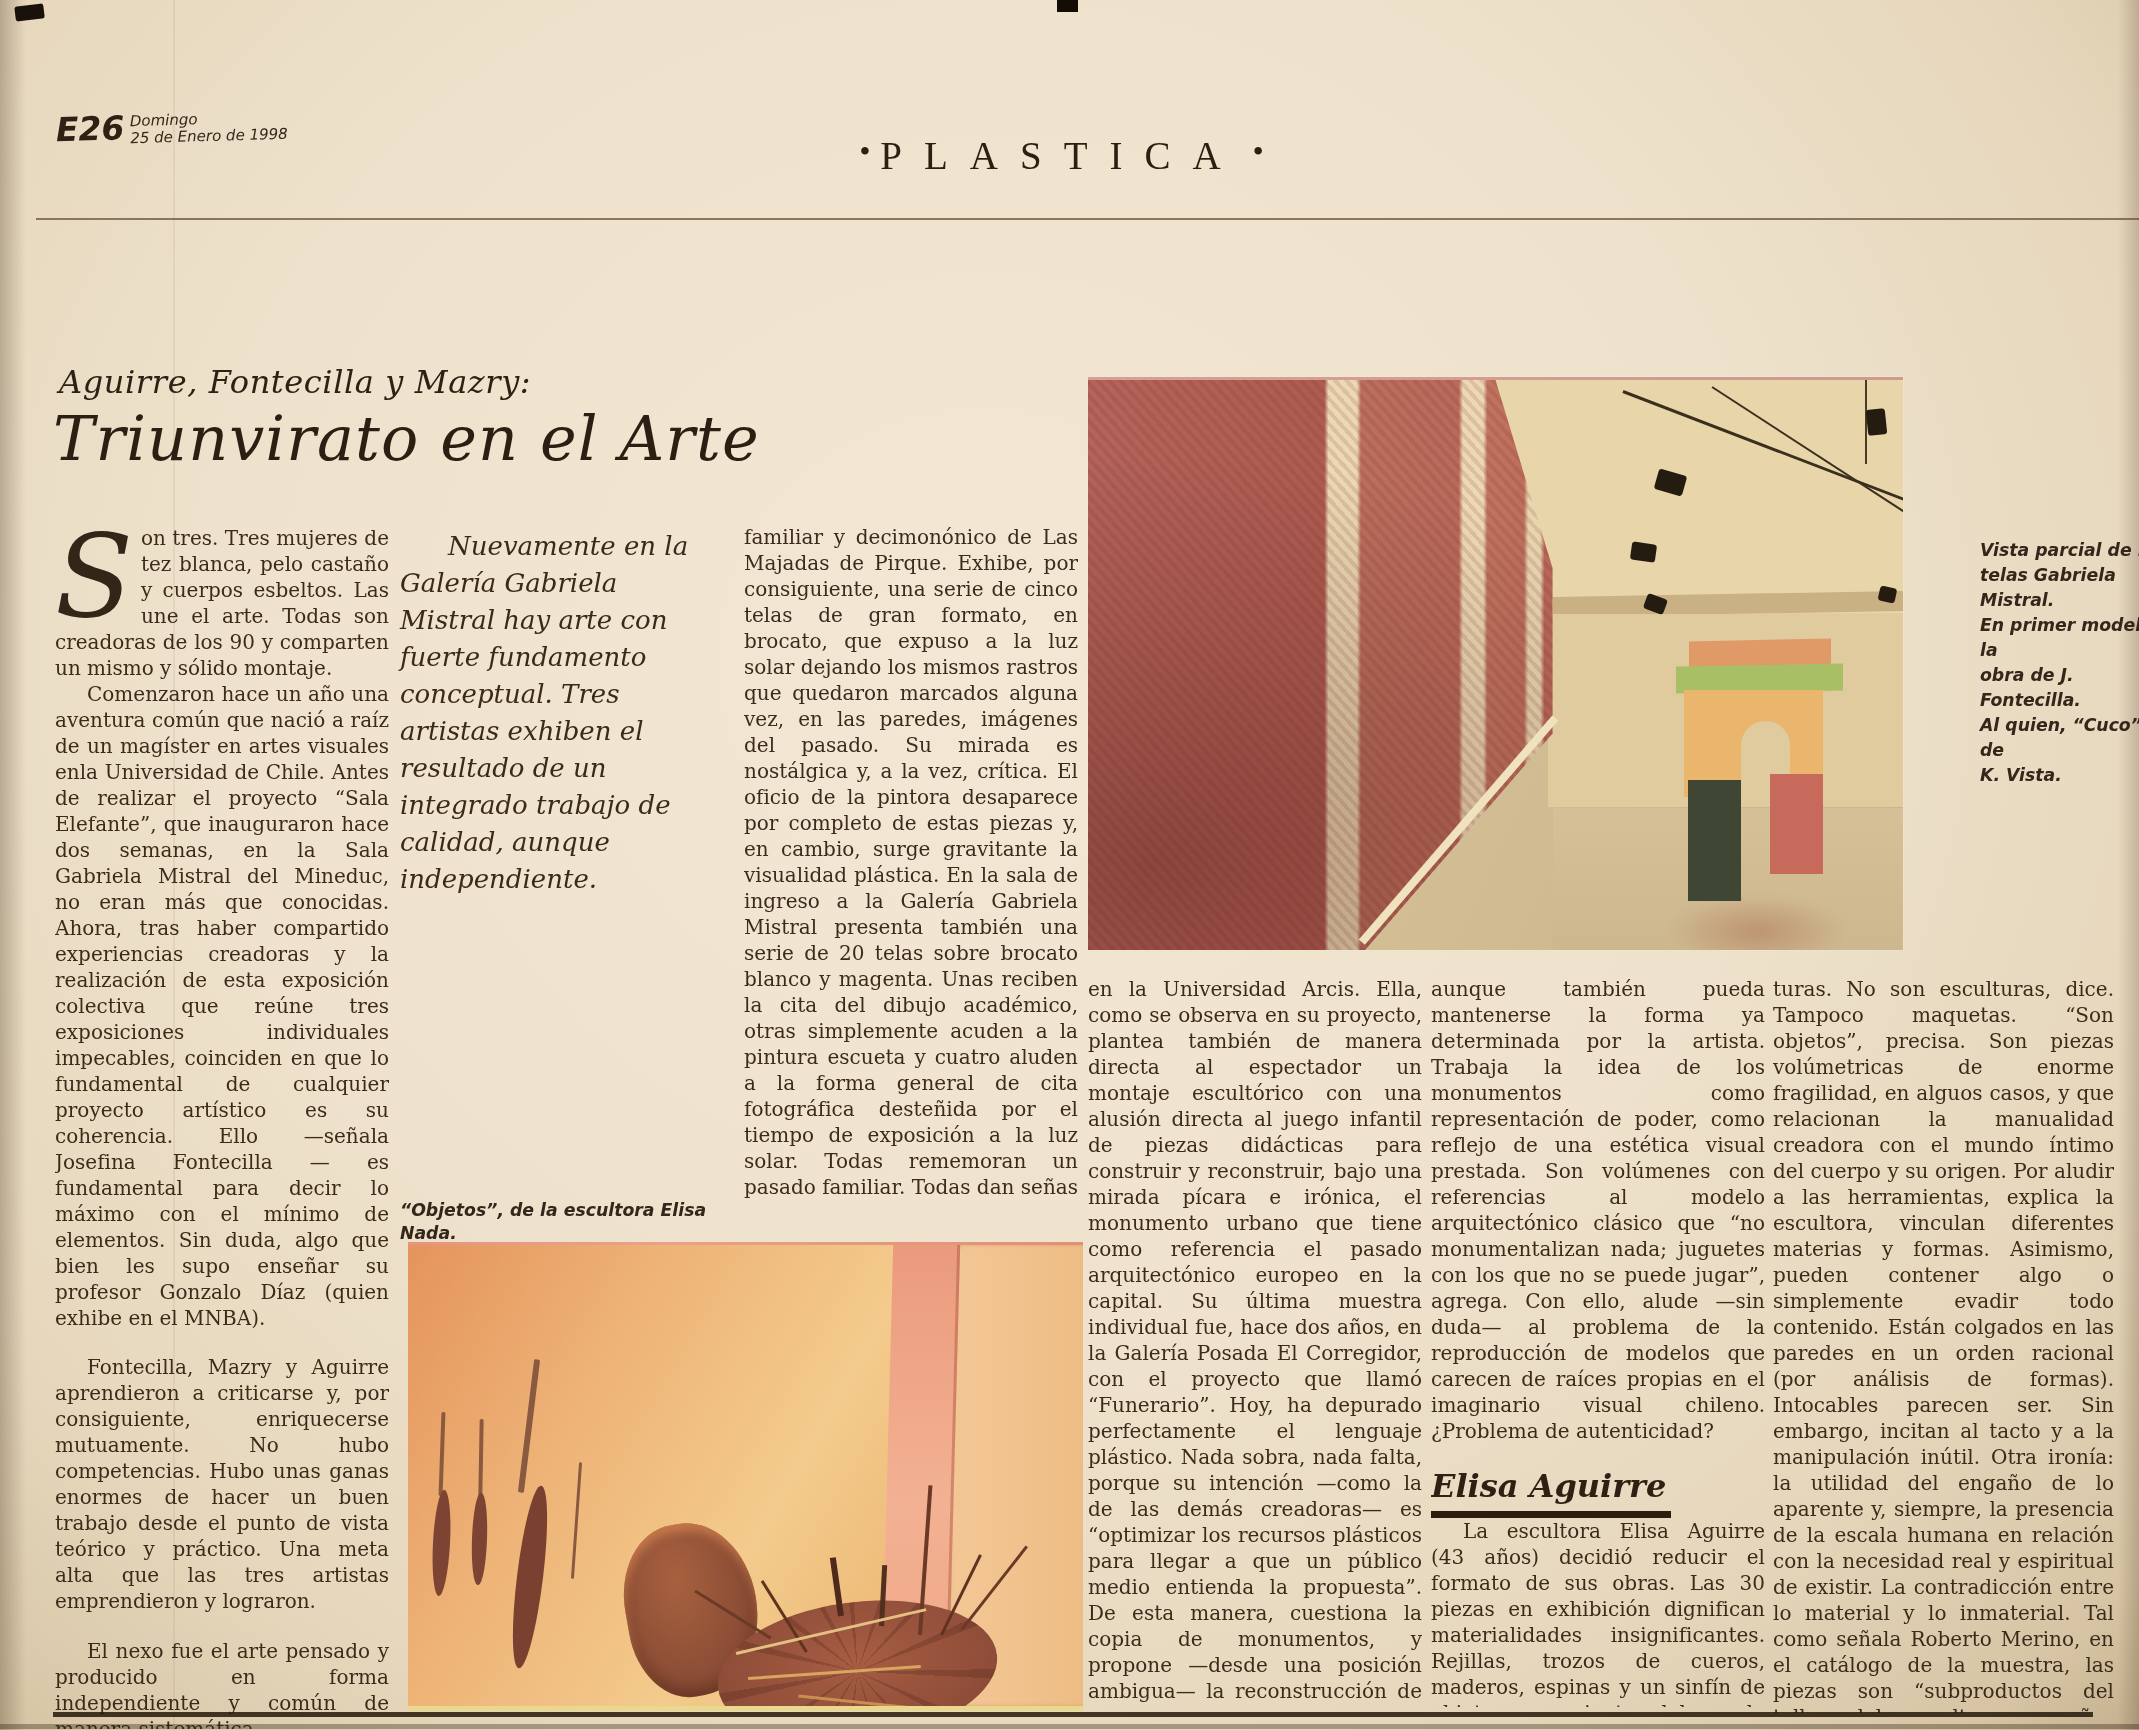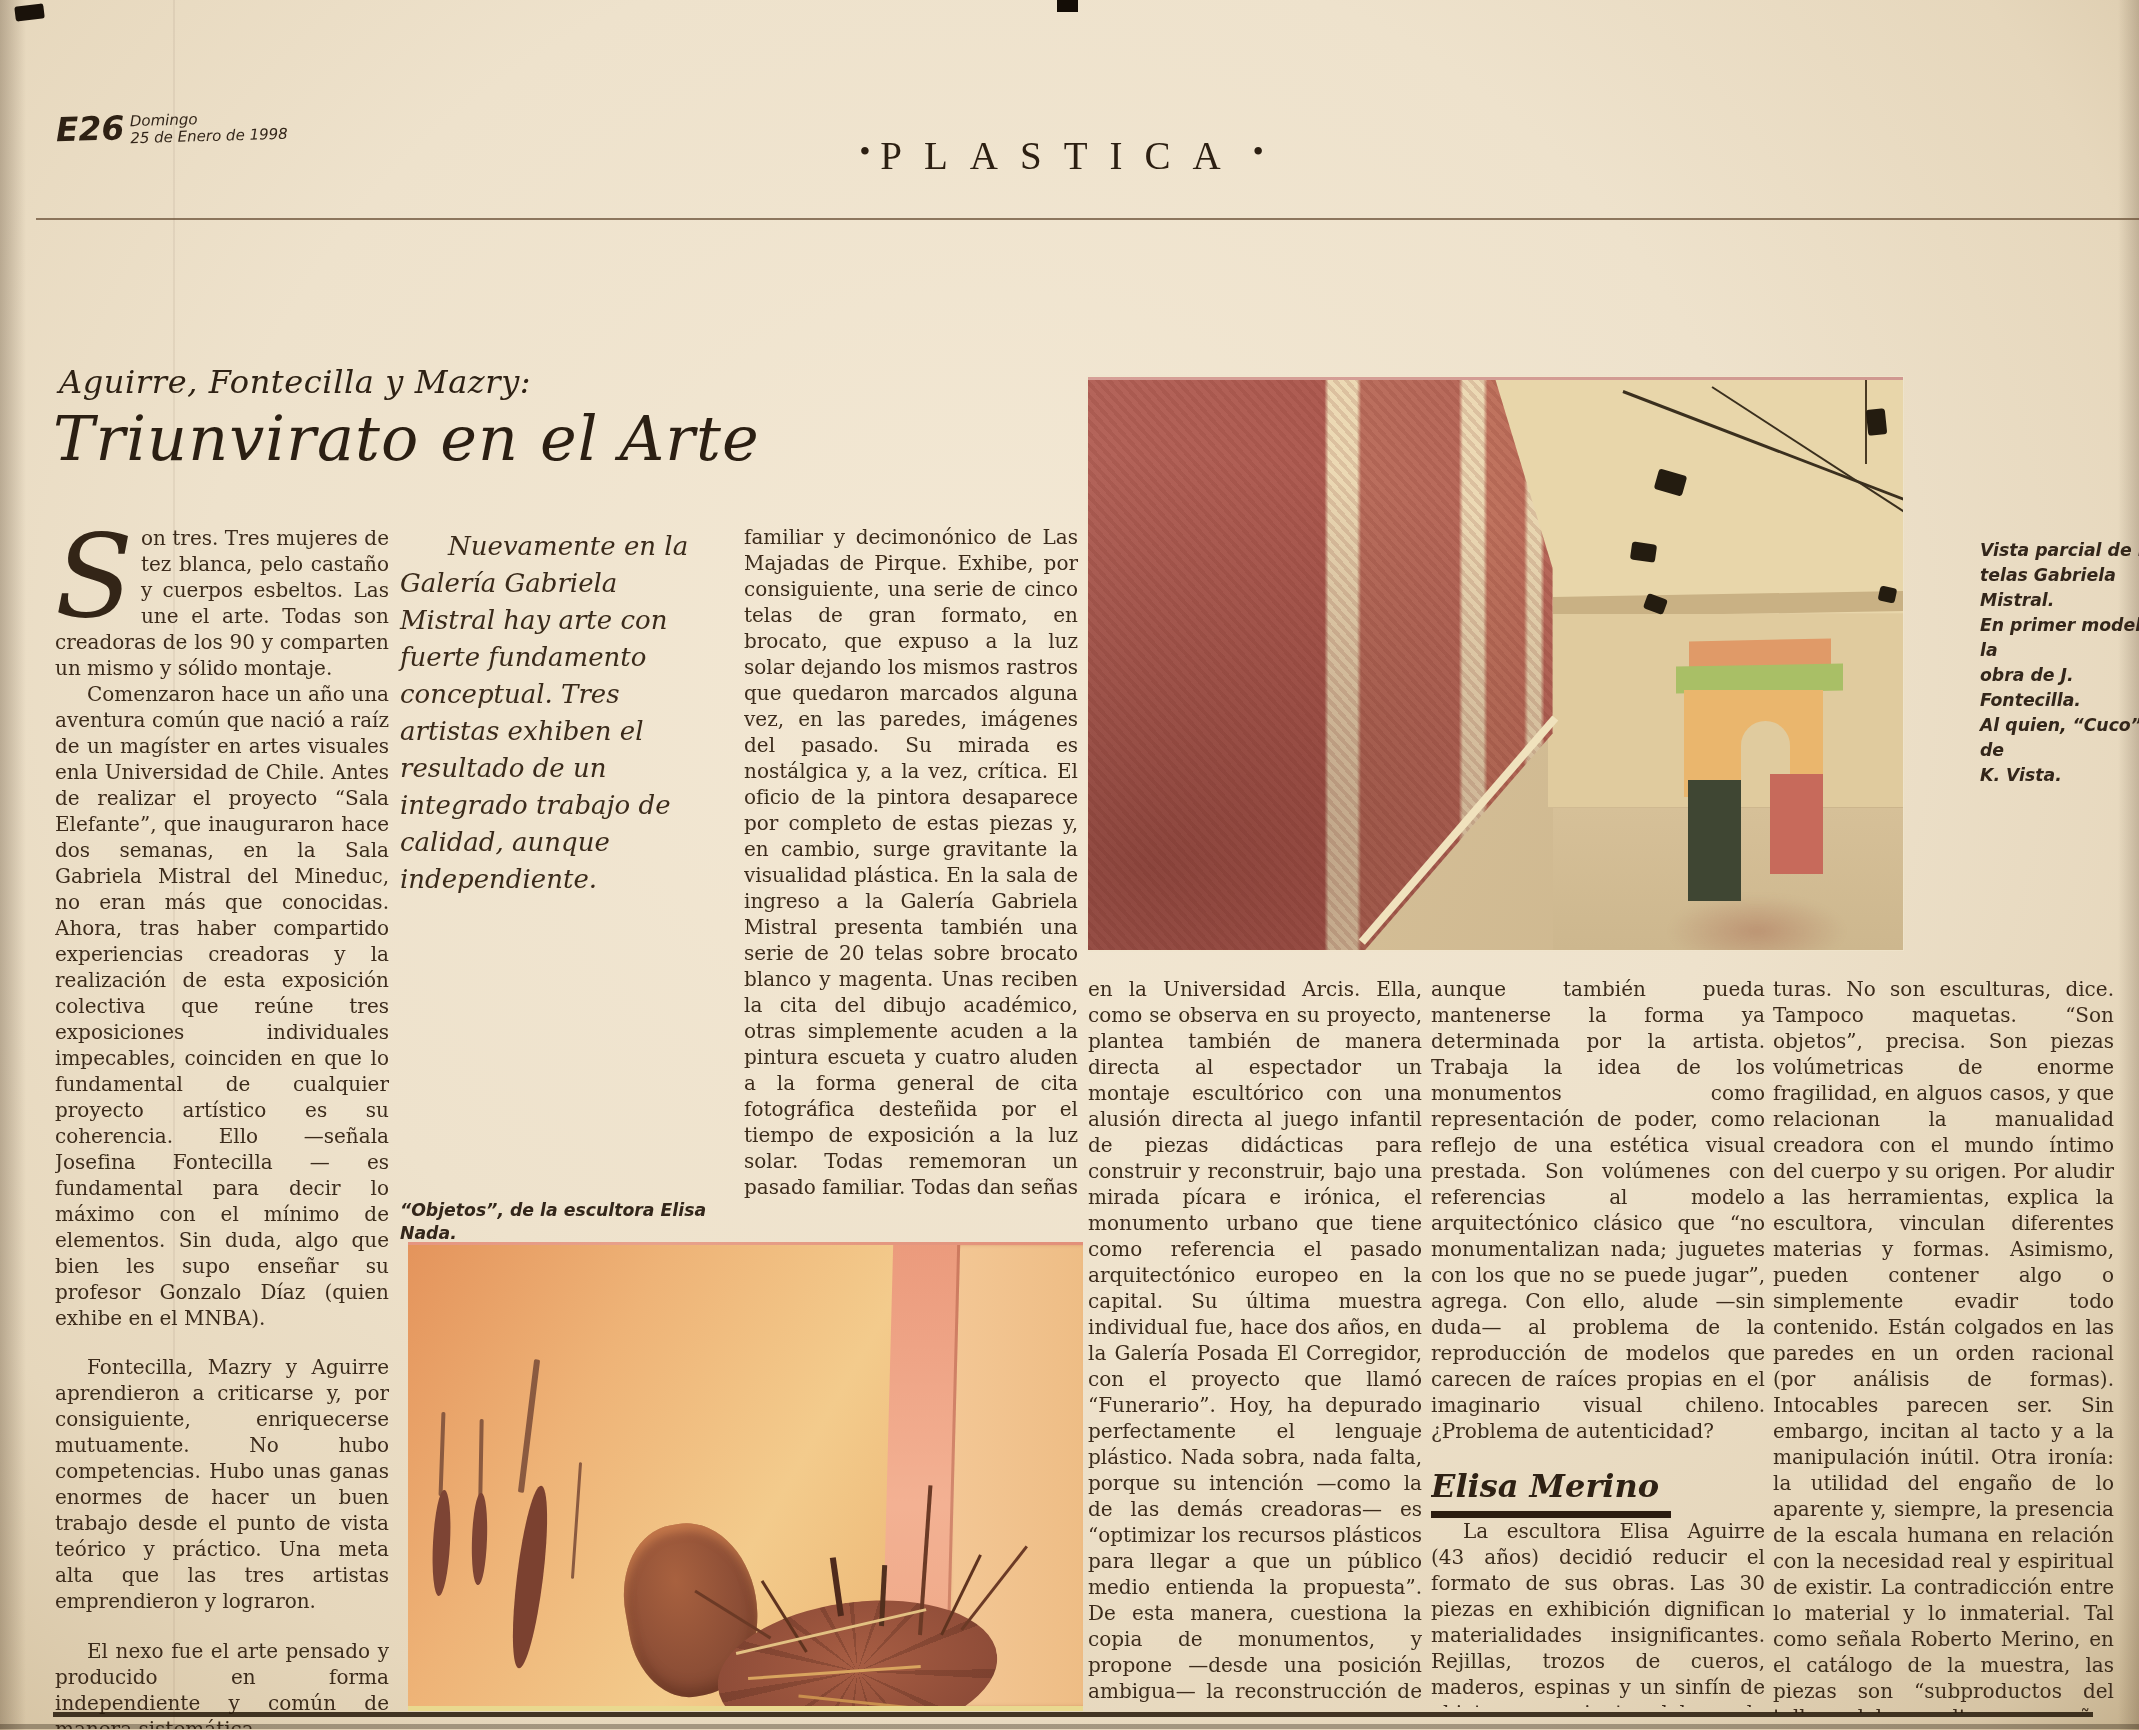--- a/index.html
+++ b/index.html
@@ -241,21 +241,21 @@
   <div>Al quien, “Cuco”, de</div>
   <div>K. Vista.</div>
 </div>
 
 <div class="col" style="left:1088px;top:976px;height:731px;">
   <p class="noindent">en la Universidad Arcis. Ella, como se observa en su proyecto, plantea también de manera directa al espectador un montaje escultórico con una alusión directa al juego infantil de piezas didácticas para construir y reconstruir, bajo una mirada pícara e irónica, el monumento urbano que tiene como referencia el pasado arquitectónico europeo en la capital. Su última muestra individual fue, hace dos años, en la Galería Posada El Corregidor, con el proyecto que llamó “Funerario”. Hoy, ha depurado perfectamente el lenguaje plástico. Nada sobra, nada falta, porque su intención —como la de las demás creadoras— es “optimizar los recursos plásticos para llegar a que un público medio entienda la propuesta”. De esta manera, cuestiona la copia de monumentos, y propone —desde una posición ambigua— la reconstrucción de otros monumentos que tienen como referente directo las formas constructivas de los ya existentes. Ese es el caso, por ejemplo, del “Arco”, en madera aglomerada, lacada y de grandes dimensiones. Todas las piezas son desmontables y rearmables. Por consiguiente, su proyecto admite infinitos cambios futuros,</p>
 </div>
 
 <div class="col" style="left:1431px;top:976px;height:731px;">
   <p class="noindent">aunque también pueda mantenerse la forma  ya determinada por la artista. Trabaja la idea de los monumentos como representación de poder, como reflejo de una estética visual prestada. Son volúmenes con referencias al modelo arquitectónico clásico que “no monumentalizan nada; juguetes con los que no se puede jugar”, agrega. Con ello, alude —sin duda— al problema de la reproducción de modelos que carecen de raíces propias en el imaginario visual chileno. ¿Problema de autenticidad?</p>
-  <h2 class="sec-head big">Elisa Merino</h2>
+  <h2 class="sec-head big">Elisa Aguirre</h2>
   <div class="sec-bar" style="width:240px;"></div>
   <p class="after-head">La escultora Elisa Aguirre (43 años) decidió reducir el formato de sus obras. Las 30 piezas en exhibición dignifican materialidades insignificantes. Rejillas, trozos de cueros, maderos, espinas y un sinfín de objetos provenientes del mundo material, mineral y tecnológico para crear objetos que carecen, por concepción original, de un destino funcional. En esta propuesta hay un fuerte interés —tal como ella lo señala— por los sistemas constructivos con elementos simples, que se realizan a través de amarres, presión, cos-</p>
 </div>
 
 <div class="col" style="left:1773px;top:976px;width:341px;height:737px;">
   <p class="noindent">turas. No son esculturas, dice. Tampoco maquetas. “Son objetos”, precisa. Son piezas volúmetricas de enorme fragilidad, en alguos casos, y que relacionan la manualidad creadora con el mundo íntimo del cuerpo y su origen. Por aludir a las herramientas, explica la escultora, vinculan diferentes materias y formas. Asimismo, pueden contener algo o simplemente evadir todo contenido. Están colgados en las paredes en un orden racional (por análisis de formas). Intocables parecen ser. Sin embargo, incitan al tacto y a la manipulación inútil. Otra ironía: la utilidad del engaño de lo aparente y, siempre, la presencia de la escala humana en relación con la necesidad real y espiritual de existir. La contradicción entre lo material y lo inmaterial. Tal como señala Roberto Merino, en el catálogo de la muestra, las piezas son “subproductos del taller del escultor, pequeños bosquejos materiales sin significación aparente. Da la impresión de que han sido hechos para mantener el aliento y marcar el tiempo”.</p>
 
 </div>
 
 <div class="bottom-bar"></div>

